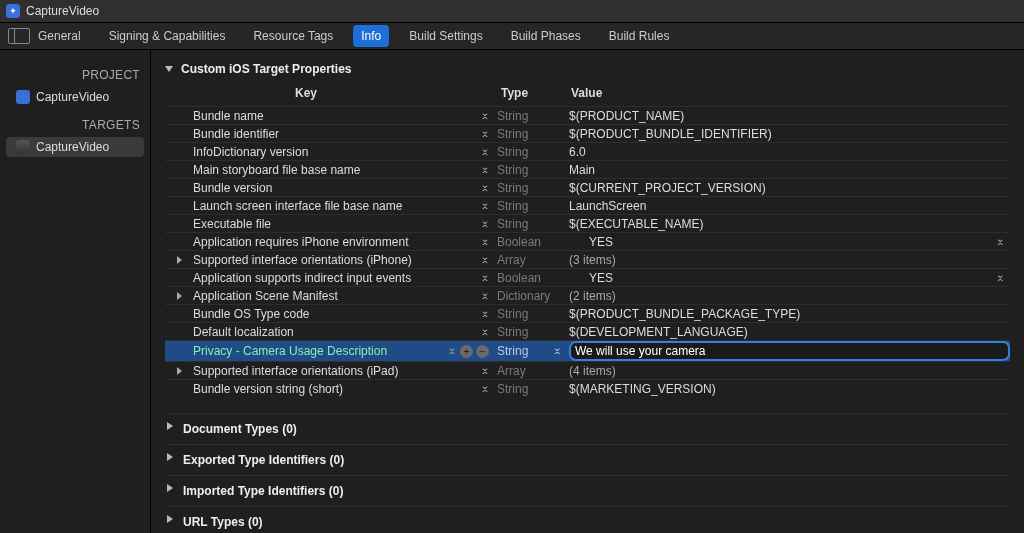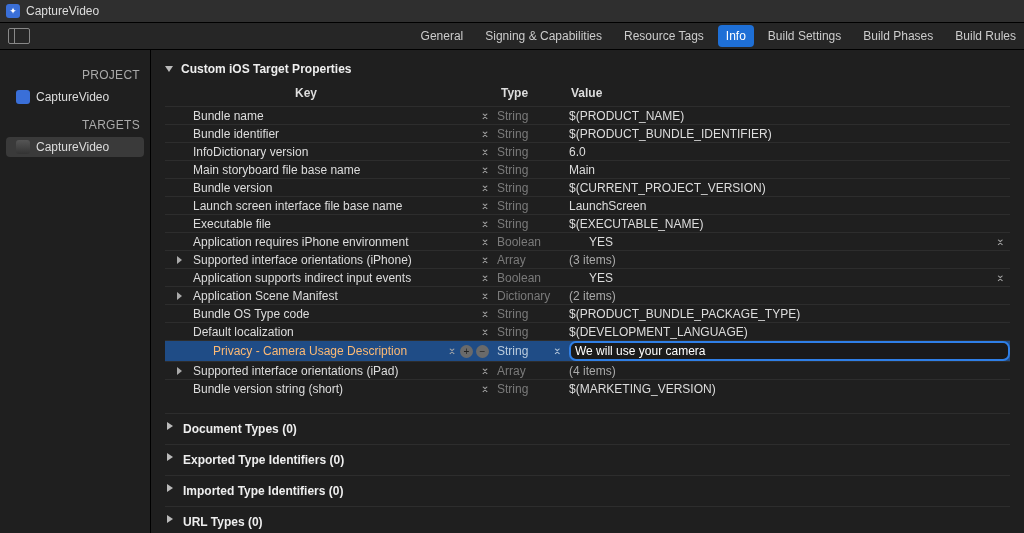--- a/index.html
+++ b/index.html
@@ -45,22 +45,22 @@
     position: relative;
   }
   .sidebar-toggle::before {
     content:"";
     position:absolute; left:5px; top:0; bottom:0;
     width:1px; background:#888;
   }
   .tabs-center {
     flex: 1;
     display: flex;
-    justify-content: flex-end;
-    gap: 6px;
+    justify-content: flex-start;
+    gap: 12px;
   }
   .tab {
     color: #ccc;
     padding: 4px 8px;
     border-radius: 4px;
     cursor: default;
   }
   .tab.active {
     background: #1e6fd6;
     color: #fff;
@@ -183,21 +183,21 @@
   }
   .updown::before { content:"⌃"; display:block; transform: translateY(6px) scaleX(1.2); }
   .updown::after { content:"⌄"; display:block; transform: translateY(-5px) scaleX(1.2);}
   .type-cell { color: #7a7a7a; padding-left: 2px; }
   .value-cell { color: #ddd; padding-left: 4px; }
   .value-cell.muted { color: #aaa; }
   .value-cell.indent-bool { padding-left: 24px; }
   .row.selected {
     background: #1f4c86;
   }
-  .row.selected .key-label { color: #fdba74; margin-left: 20px; }
+  .row.selected .key-label { color: #86efac; }
   .row.selected .type-cell { color: #bcd; }
   .row.selected .input-edit {
     width: calc(100% - 12px);
     background: #1a1a1a;
     color: #fff;
     border: 2px solid #2f7fe6;
     border-radius: 7px;
     padding: 1px 4px;
     font-family: inherit;
     font-size: 12px;

